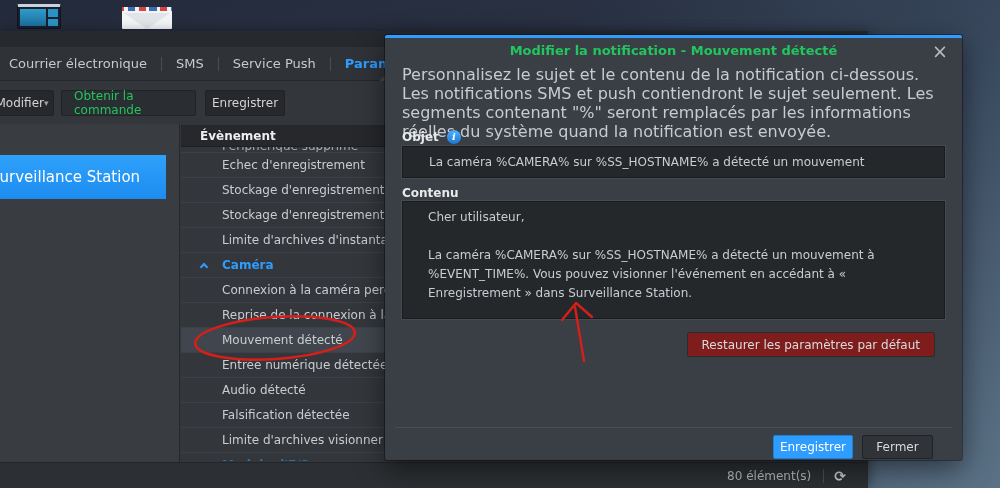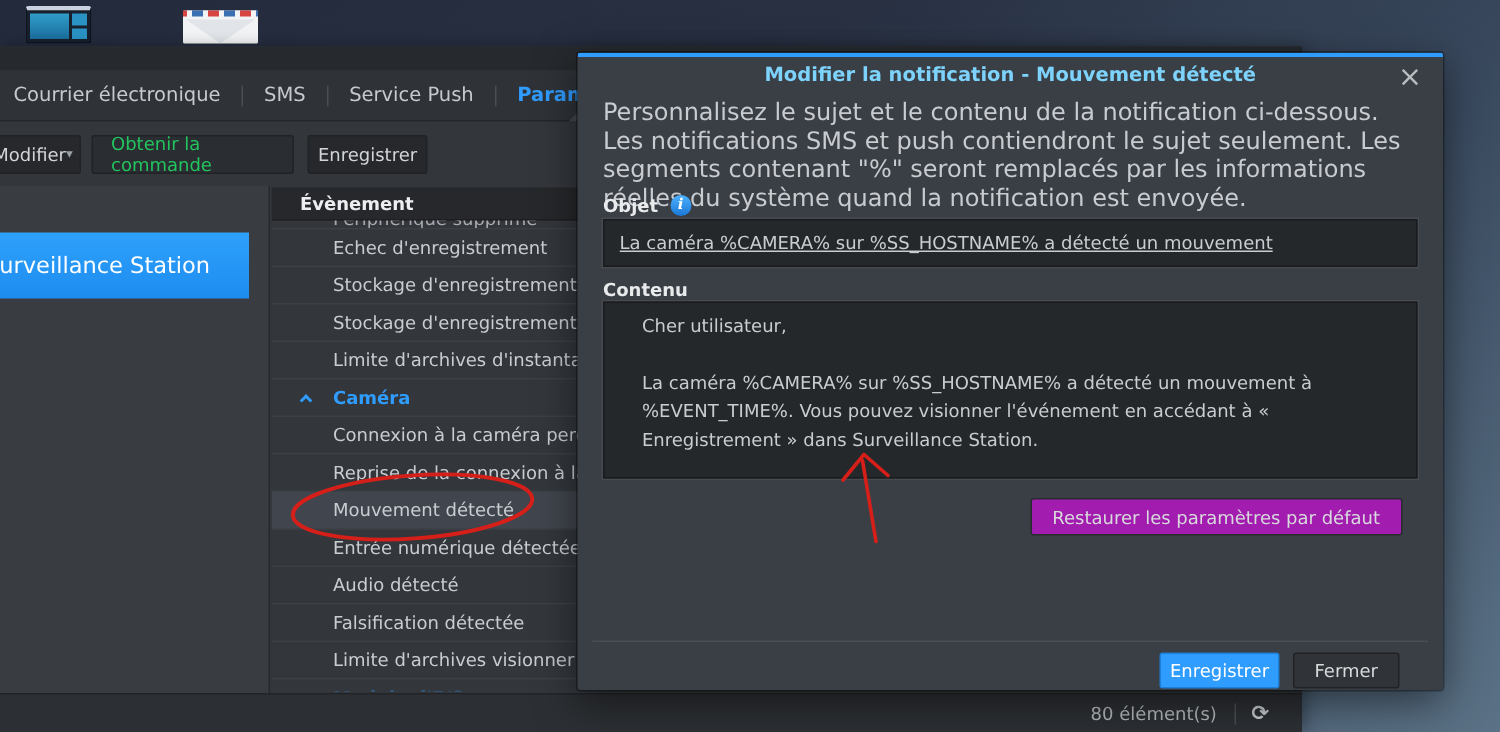--- a/index.html
+++ b/index.html
@@ -64,36 +64,36 @@
   .statusbar { position:absolute; left:0; bottom:0; width:100%; height:26px; background:#2c2f33; border-top:1px solid #222428;
                display:flex; align-items:center; justify-content:flex-end; color:#b4b8bc; font-size:12px; }
   .statusbar .count { margin-right:12px; }
   .statusbar .sdiv { width:1px; height:14px; background:#4a4e54; margin-right:10px; }
   .statusbar .refresh { margin-right:22px; font-size:14px; font-weight:bold; color:#c6cacd; cursor:pointer; }
 
   
   .dialog { position:absolute; left:385px; top:35px; width:577px; height:425px; background:#3a3f45;
             border-top:3px solid #2f9cff; border-radius:2px; box-shadow:0 8px 28px rgba(0,0,0,.5),0 0 0 1px rgba(0,0,0,.35); z-index:5; }
   .dlg-title { position:absolute; left:0; top:0; width:100%; height:27px; text-align:center;
-               color:#7dd3fc; font-size:13px; font-weight:bold; line-height:26px; }
+               color:#22c55e; font-size:13px; font-weight:bold; line-height:26px; }
   .dlg-close { position:absolute; right:14px; top:2px; color:#b9bdc1; font-size:19px; cursor:pointer; line-height:22px; }
   .dlg-desc { position:absolute; left:17px; top:27px; width:545px; color:#c8cbcf; font-size:16px; line-height:19px; }
   .f-label { position:absolute; left:17px; color:#e8eaec; font-size:12px; font-weight:bold; display:flex; align-items:center; gap:8px; }
   .f-label.objet { top:92px; }
   .f-label.contenu { top:148px; }
   .info-i { width:14px; height:14px; border-radius:50%; background:linear-gradient(#4cb1ff,#1b78d6);
             color:#fff; font-size:10px; font-weight:bold; font-style:italic; text-align:center; line-height:14px;
             font-family:"DejaVu Serif","Liberation Serif",serif; cursor:pointer; }
   .field { position:absolute; left:17px; width:543px; background:#25282b; border:1px solid #191b1e;
            box-shadow:0 0 0 1px #474b50; color:#c9ccd0; font-size:12px; font-family:"DejaVu Sans","Liberation Sans",sans-serif; }
-  .field.subject { top:108px; height:32px; padding:0 10px;text-decoration:underline; }
+  .field.subject { top:108px; height:32px; padding:0 26px; }
   .field.content { top:163px; height:118px; padding:6px 25px; line-height:19px; resize:none; white-space:pre-wrap; overflow:hidden; }
   .btn { border-radius:2px; font-size:12px; cursor:pointer; font-family:"DejaVu Sans","Liberation Sans",sans-serif; }
   .btn.restore { position:absolute; right:27px; top:294px; height:25px; padding:0 14px;
-                 background:#a21caf; border:1px solid #292c2f; color:#d8dadc; }
+                 background:#7f1d1d; border:1px solid #292c2f; color:#d8dadc; }
   .dlg-footsep { position:absolute; left:10px; right:10px; top:389px; height:1px; background:#4a4f55; }
   .btn.primary { position:absolute; right:109px; top:397px; width:80px; height:24px;
                  background:#2f9cff; border:1px solid #1d7fd8; color:#fff; }
   .btn.secondary { position:absolute; right:29px; top:397px; width:71px; height:24px;
                    background:#303337; border:1px solid #202225; color:#d8dadc; }
 
   
   .annotations { position:absolute; left:0; top:0; width:1000px; height:488px; z-index:9; pointer-events:none; }
 </style>
 </head>

